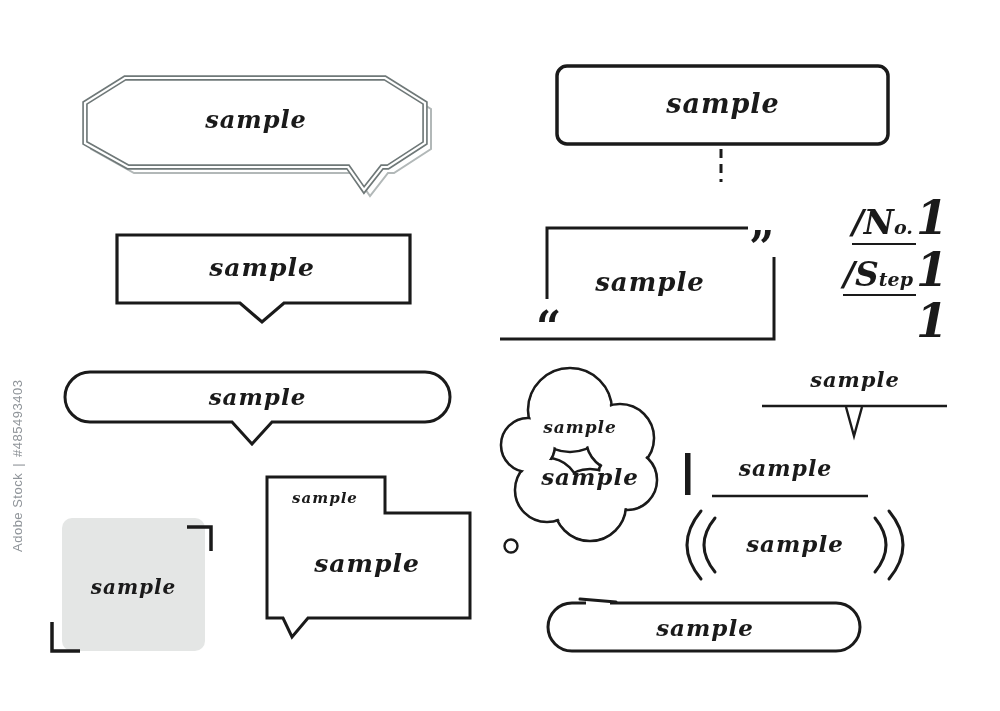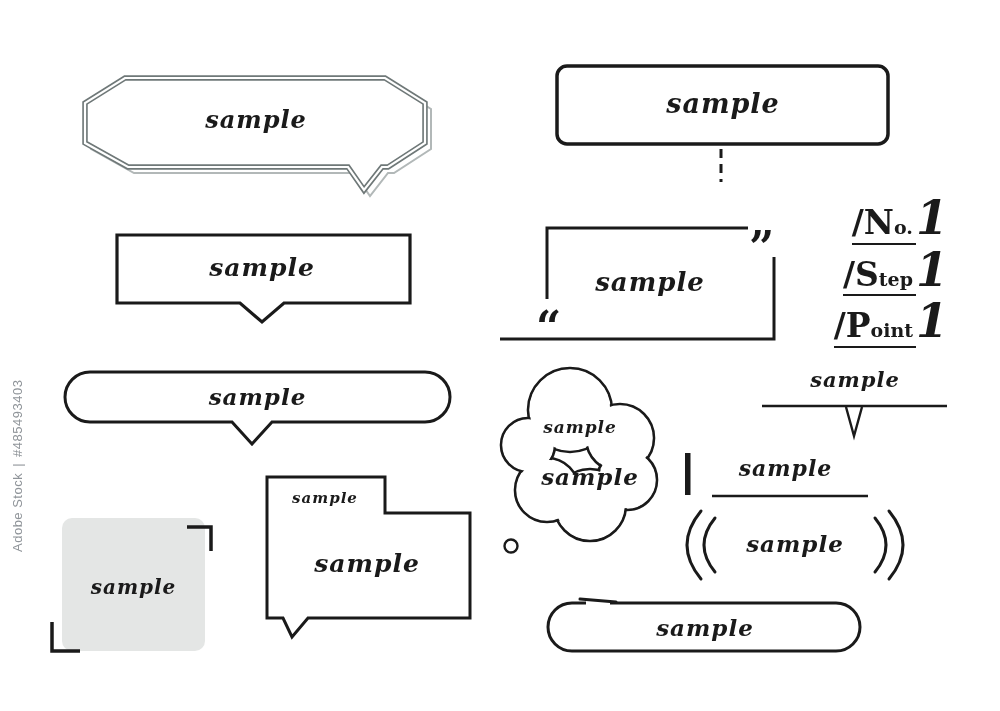--- a/index.html
+++ b/index.html
@@ -15,21 +15,21 @@
   .sample{position:absolute;font-style:italic;font-weight:700;color:var(--ink);
           text-align:center;letter-spacing:1px;line-height:1.15;}
   .erase{fill:#fff;stroke:none;}
   .quote{position:absolute;font-weight:700;color:var(--ink);line-height:1;}
   .watermark{position:absolute;left:10px;top:552px;transform:rotate(-90deg);
              transform-origin:0 0;white-space:nowrap;color:var(--watermark);
              font-family:"Liberation Sans", sans-serif;font-size:13px;letter-spacing:.5px;}
   .watermark span{margin-right:6px;}
   .num-col{position:absolute;display:flex;flex-direction:column;align-items:flex-end;}
   .num-item{display:flex;align-items:baseline;justify-content:flex-end;margin-bottom:1px;}
-  .num-main{font-weight:700;color:var(--ink);
+  .num-main{font-style:italic;font-weight:700;color:var(--ink);
             border-bottom:2.5px solid var(--ink);padding:0 3px 2px 0;}
   .num-big{font-size:33px;line-height:1.05;}
   .num-small{font-size:19px;}
   .num-one{font-size:46px;line-height:1.05;font-style:italic;font-weight:700;color:var(--ink);}
 </style>
 </head>
 <body>
 
 <div class="canvas">
 
@@ -73,21 +73,20 @@
   <div class="num-col" style="left:828px;top:194px;width:120px;">
     <div class="num-item">
       <span class="num-main"><span class="num-big">/N</span><span class="num-small">o.</span></span>
         <span class="num-one">1</span>
     </div>
     <div class="num-item">
       <span class="num-main"><span class="num-big">/S</span><span class="num-small">tep</span></span>
         <span class="num-one">1</span>
     </div>
     <div class="num-item">
-      <span class="num-main"><span class="num-big">/P</span><span class="num-small">oint</span></span>
         <span class="num-one">1</span>
     </div>
   </div>
 
   <div class="el" style="left:60px;top:365px;width:400px;height:85px;">
     <svg width="400" height="85">
       <path d="M 30 7 H 365 A 25 25 0 0 1 365 57 H 212 L 192 79 L 172 57 H 30 A 25 25 0 0 1 30 7 Z" fill="#fff" stroke="var(--ink)" stroke-width="3"></path>
     </svg>
     <div class="sample" style="left:0;width:395px;top:19px;font-size:23px;">sample</div>
   </div>

